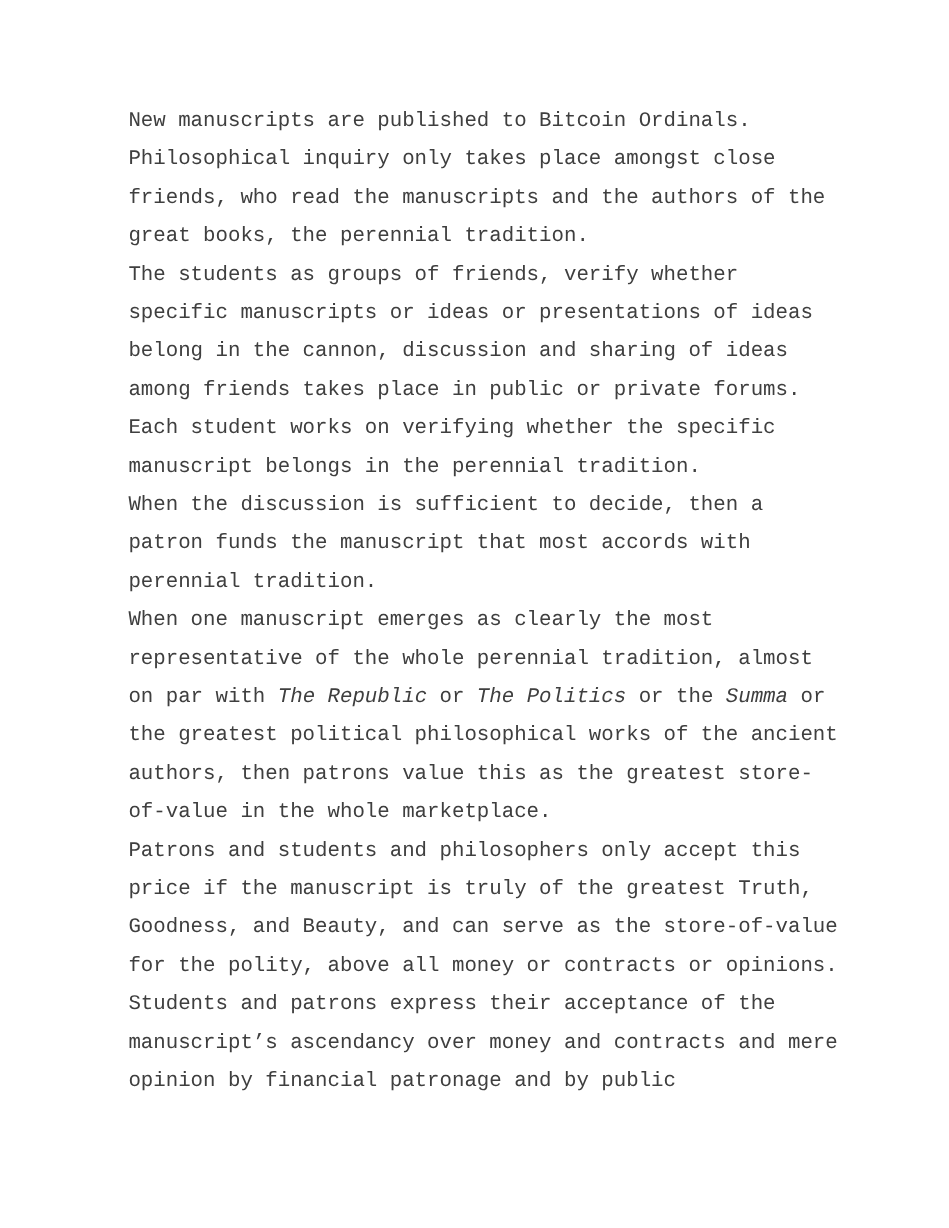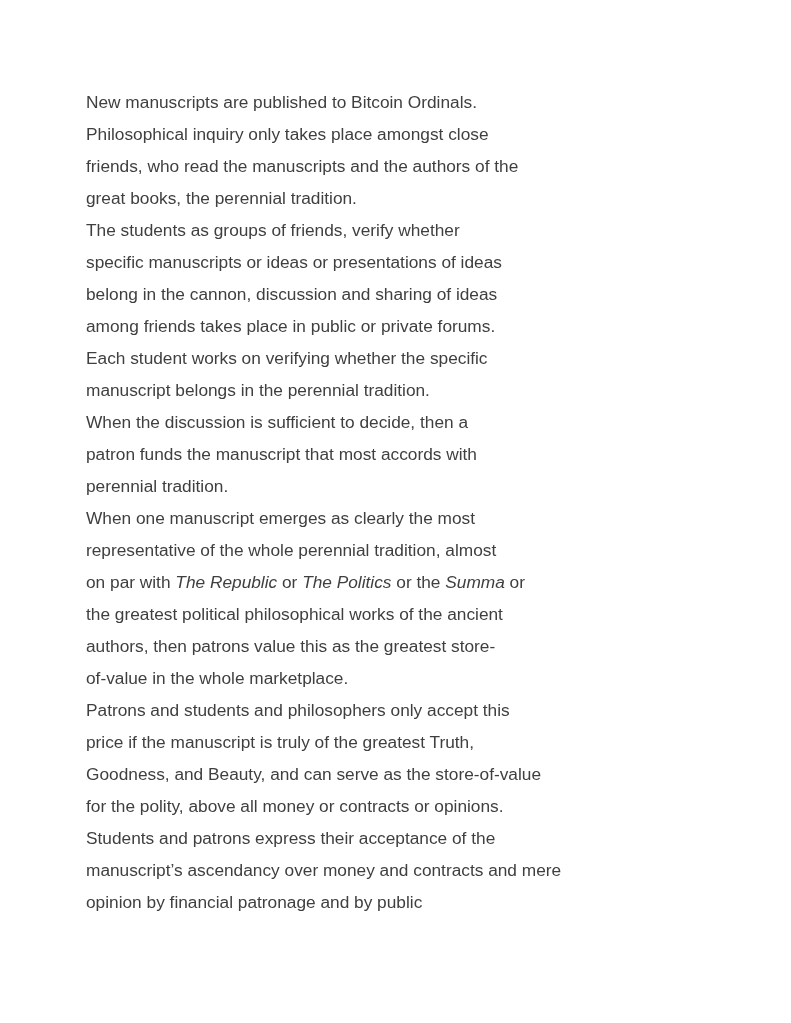--- a/index.html
+++ b/index.html
@@ -9,23 +9,23 @@
   }
   .page {
     position: relative;
     width: 791px;
     height: 1023px;
     background: #ffffff;
     overflow: hidden;
   }
   .text-block {
     position: absolute;
-    left: 86px;
+    left: 107px;
     top: 86px;
-    font-family: Liberation Sans, sans-serif;
+    font-family: Liberation Mono, monospace;
     font-size: 17.3px;
     line-height: 32px;
     color: #3f3f3f;
     white-space: pre;
   }
   .line {
     height: 32px;
   }
   .italic {
     font-style: italic;

